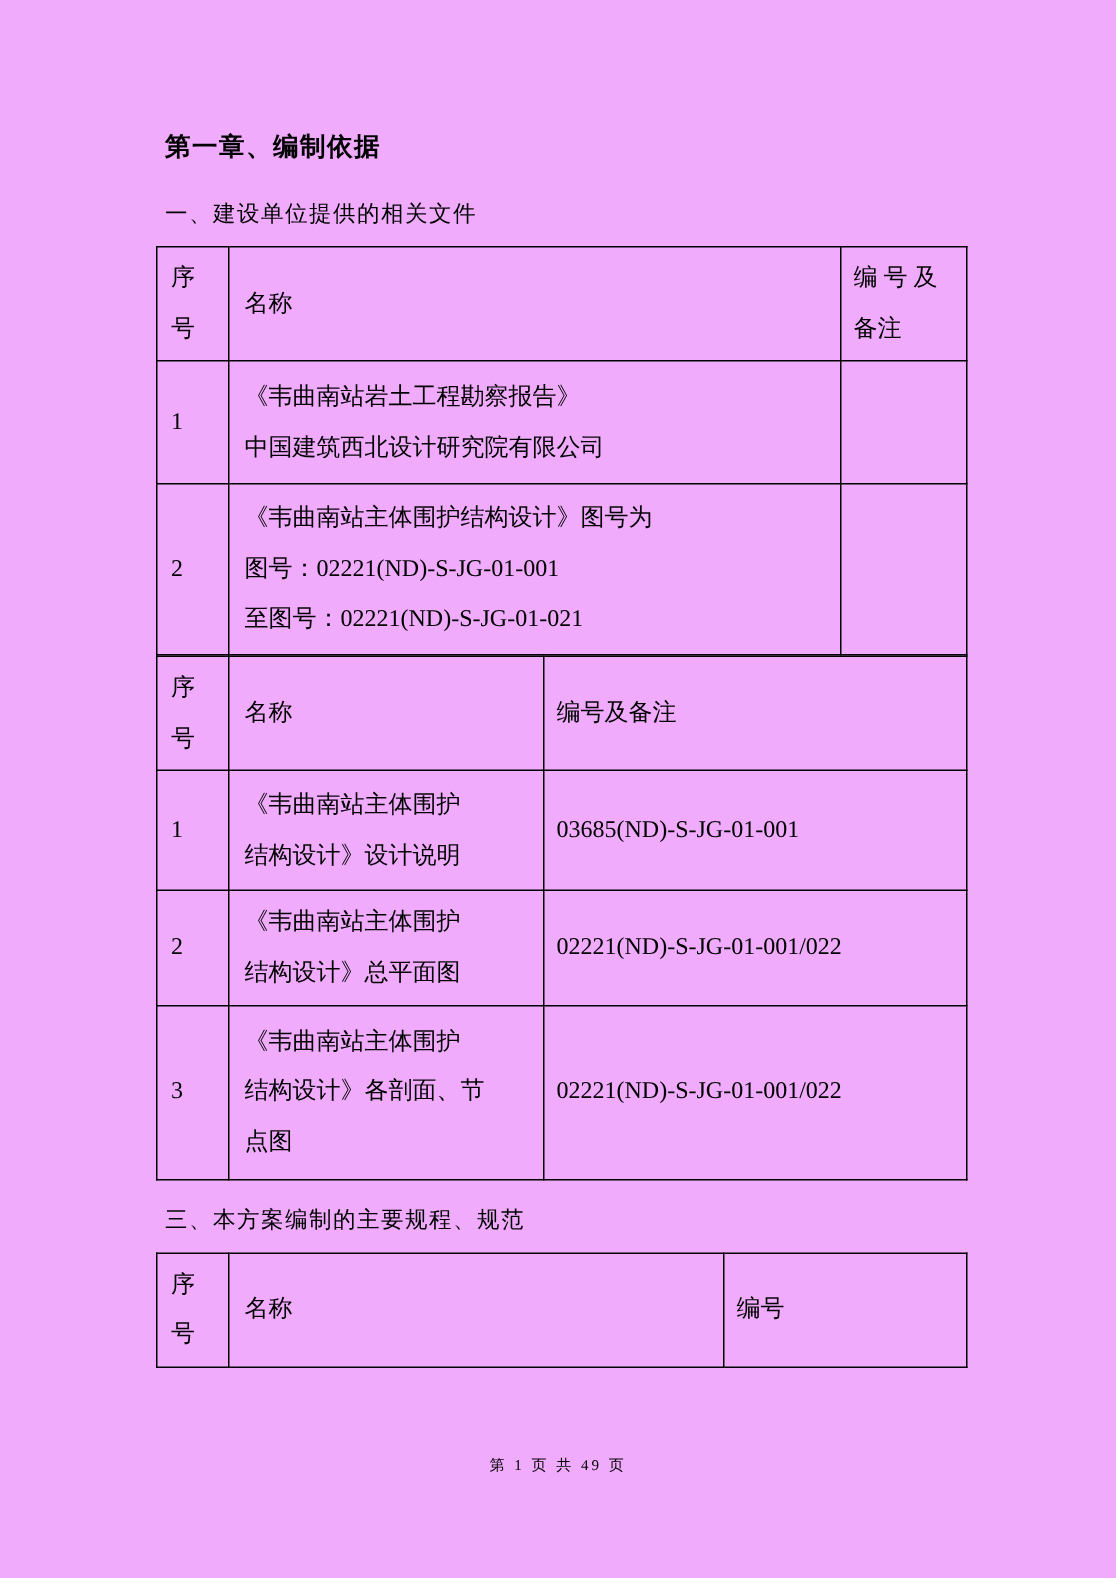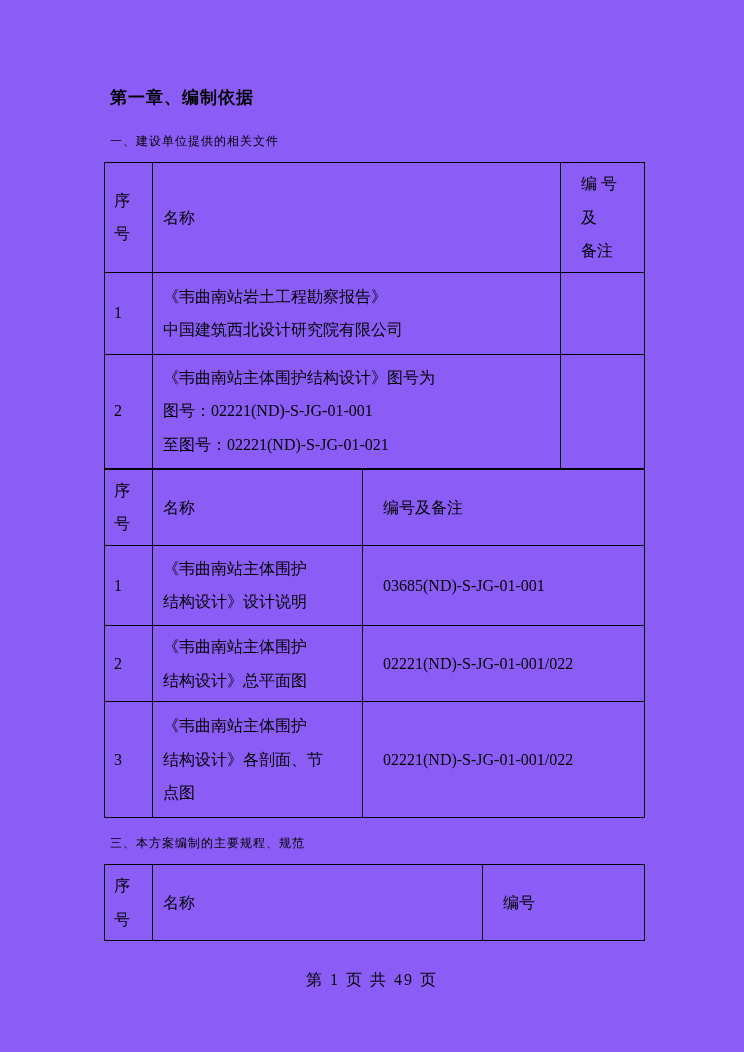--- a/index.html
+++ b/index.html
@@ -8,58 +8,58 @@
     width: 744px;
     height: 1052px;
     background: #ffffff;
     color: #000000;
     font-family: "Liberation Serif", "DejaVu Serif", serif;
   }
   .page {
     position: relative;
     width: 744px;
     height: 1052px;
-    background: #8b5cf6;
+    background: #f0abfc;
     overflow: hidden;
   }
   .content {
     position: absolute;
     left: 104px;
     top: 86px;
     width: 540px;
   }
   .chapter-title {
     font-size: 17px;
     font-weight: bold;
     margin: 0 0 24px 6px;
     letter-spacing: 1px;
   }
   .section-heading {
-    font-size: 12px;
+    font-size: 15px;
     margin: 0 0 12px 6px;
     letter-spacing: 1px;
   }
   .section-heading.after-table { margin-top: 17px; }
   table {
     border-collapse: collapse;
     table-layout: fixed;
     width: 540px;
     font-size: 16px;
   }
   td {
     border: 1px solid #000000;
     padding: 4px 10px;
     vertical-align: middle;
     white-space: pre-line;
     line-height: 2.1;
     overflow: hidden;
   }
   td.cell-name { }
   td.cell-no   { padding-left: 9px; }
-  td.cell-rem  { padding-left: 20px; }
+  td.cell-rem  { padding-left: 8px; }
   
   .t1 .col-no   { width: 48px; }
   .t1 .col-name { width: 408px; }
   .t1 .col-rem  { width: 84px; }
   .t1 .row-head td { height: 74px; }
   .t1 .row-1 td { height: 82px; }
   .t1 .row-2 td { height: 114px; }
   
   .t2 .col-no   { width: 48px; }
   .t2 .col-name { width: 210px; }
@@ -72,21 +72,21 @@
   .t3 .col-no   { width: 48px; }
   .t3 .col-name { width: 330px; }
   .t3 .col-rem  { width: 162px; }
   .t3 .row-head td { height: 74px; }
   .footer {
     position: absolute;
     left: 0;
     right: 0;
     top: 970px;
     text-align: center;
-    font-size: 16px;
+    font-size: 10px;
     letter-spacing: 2px;
   }
 </style>
 </head>
 <body>
 
 <div class="page">
   <div class="content">
 
     <div class="chapter-title">第一章、编制依据</div>

